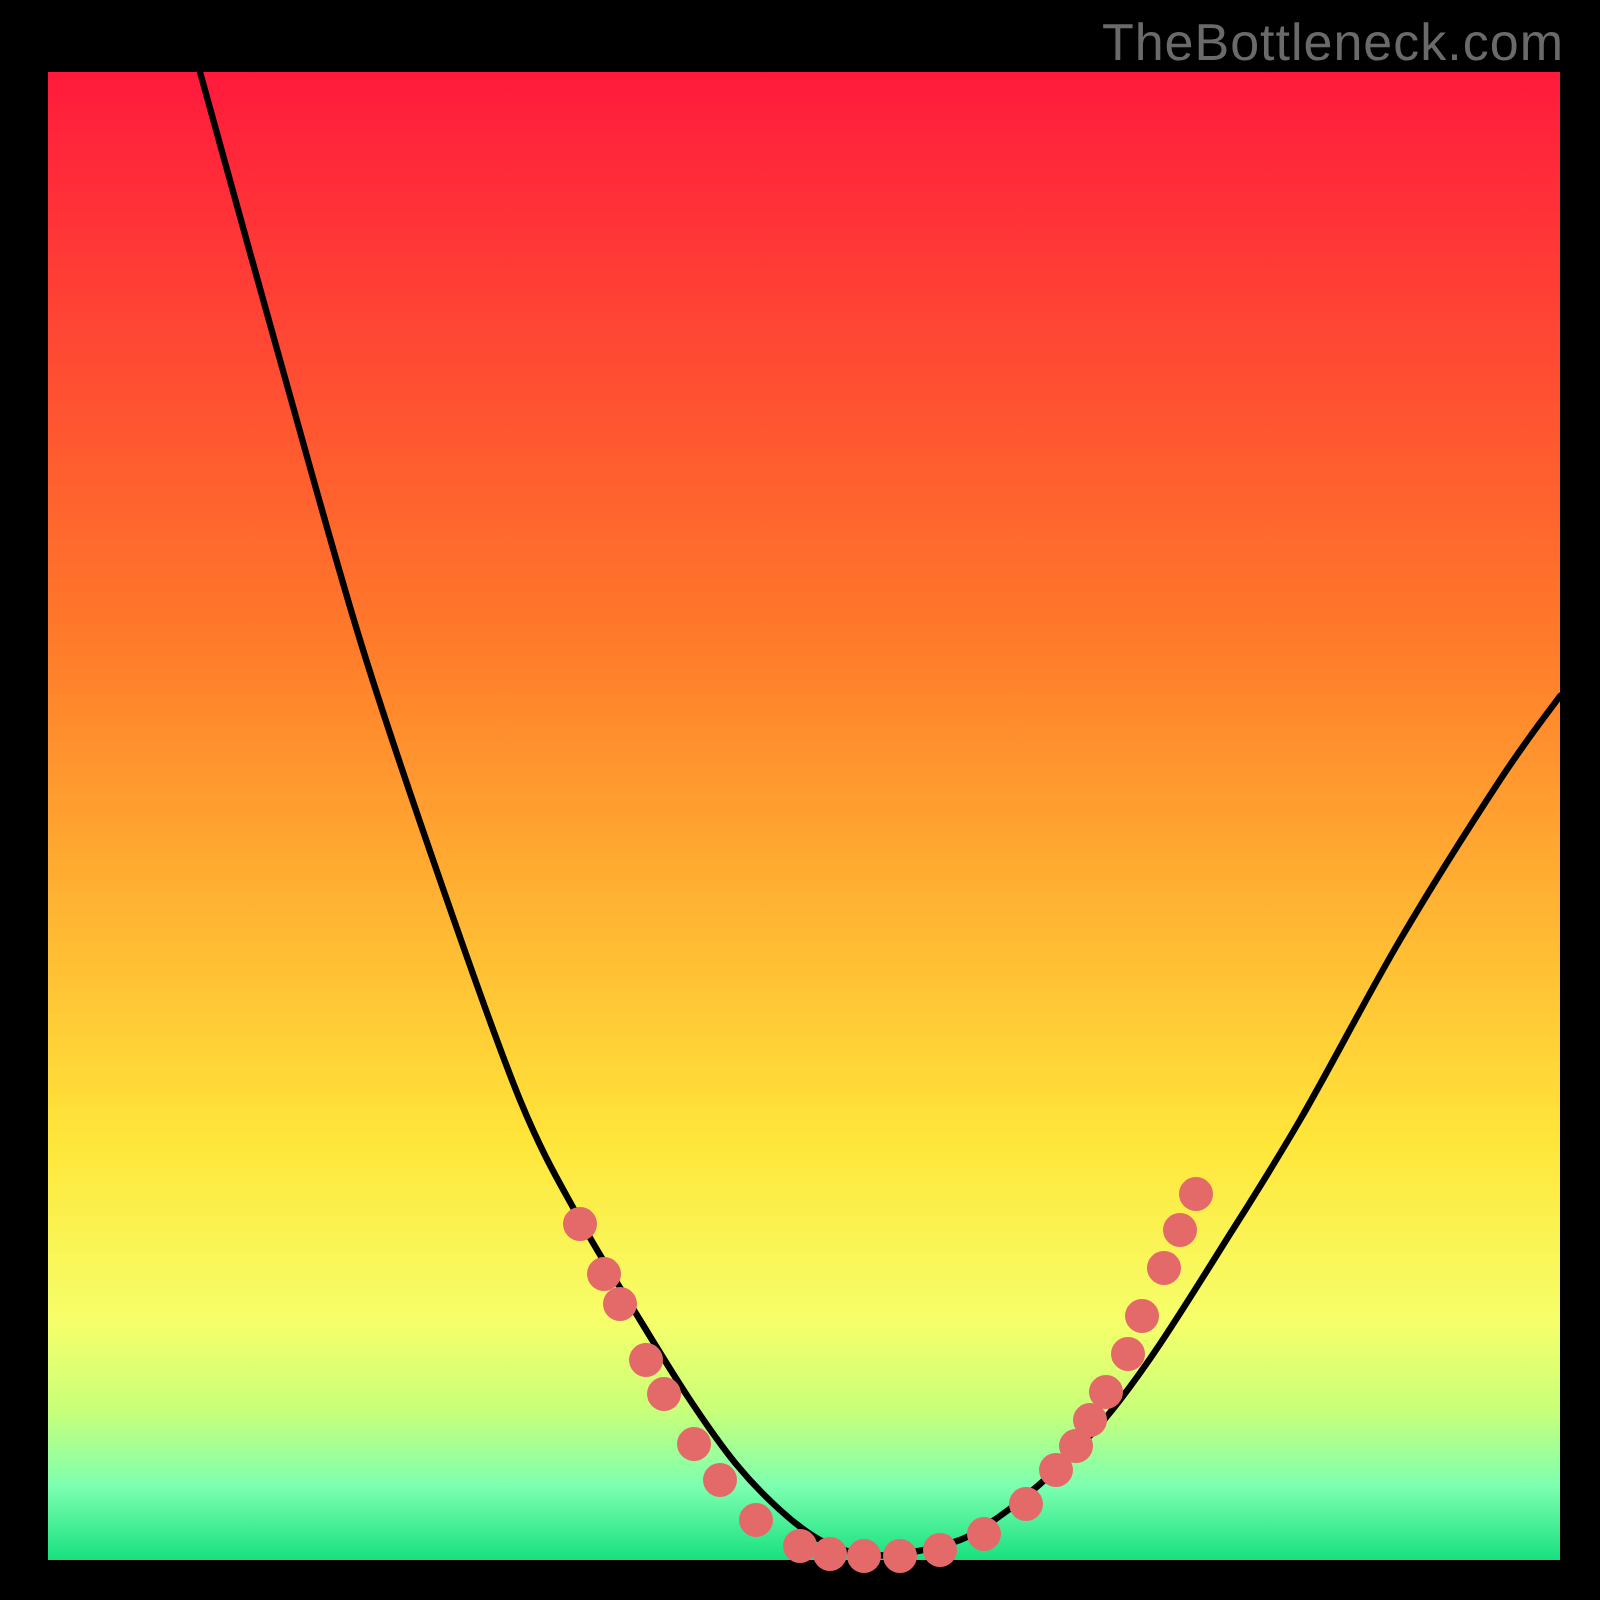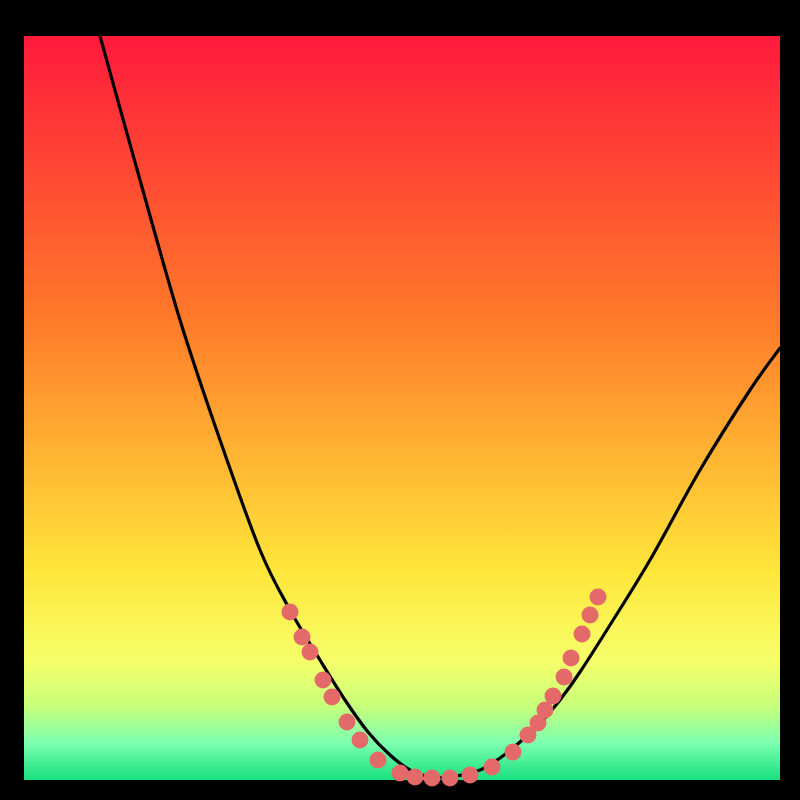--- a/index.html
+++ b/index.html
@@ -30,20 +30,21 @@
   svg {
     position: absolute;
     top: 0;
     left: 0;
   }
 </style>
 </head>
 <body>
 <div class="stage">
 
+<div class="watermark">TheBottleneck.com</div>
 
 <svg id="chart-svg" width="800" height="800" viewBox="0 0 800 800">
   <defs>
     <linearGradient id="bg-grad" x1="0" y1="0" x2="0" y2="1">
       <stop id="g0" offset="0%" stop-color="#ff1a3c"></stop>
       <stop id="g1" offset="38%" stop-color="#ff7a2a"></stop>
       <stop id="g2" offset="72%" stop-color="#ffe63a"></stop>
       <stop id="g3" offset="84%" stop-color="#f6ff6a"></stop>
       <stop id="g4" offset="90%" stop-color="#c8ff7a"></stop>
       <stop id="g5" offset="95%" stop-color="#7dffb0"></stop>

